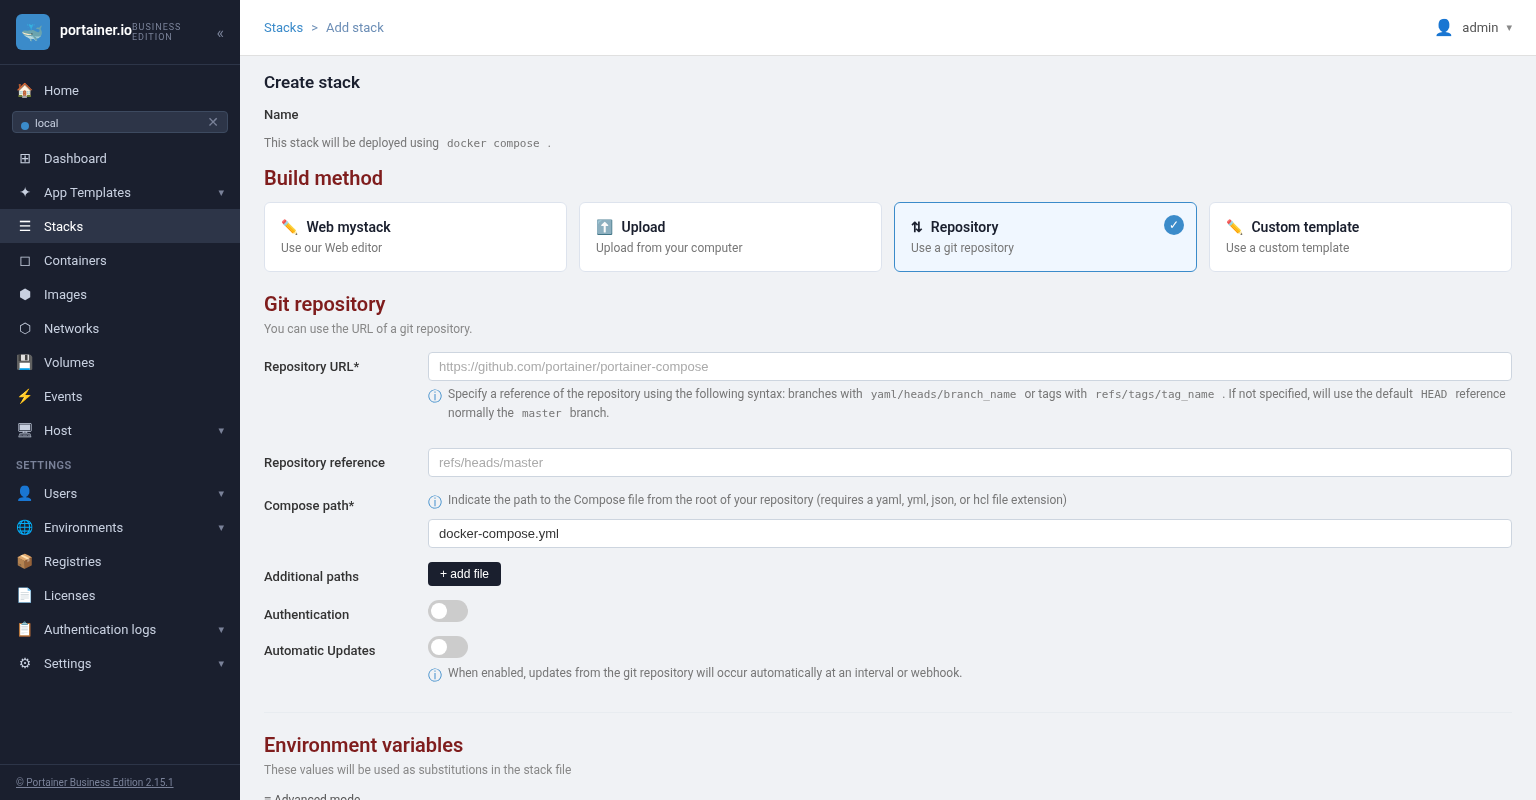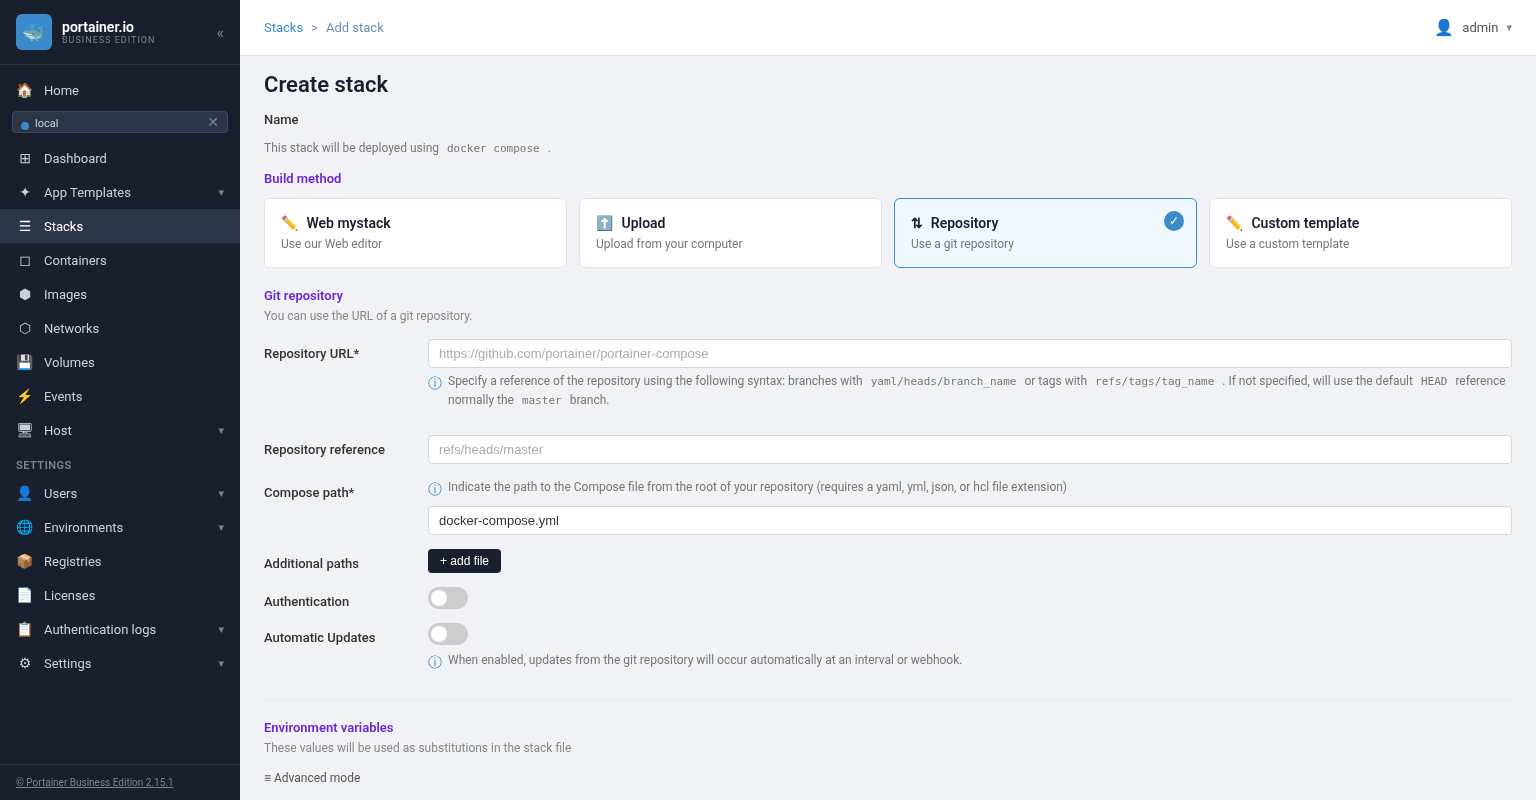--- a/index.html
+++ b/index.html
@@ -3,60 +3,60 @@
   <meta charset="utf-8">
   <style>
     * { box-sizing: border-box; margin: 0; padding: 0; }
     body { font-family: -apple-system, BlinkMacSystemFont, 'Segoe UI', Roboto, sans-serif; font-size: 13px; background: #f5f5f5; display: flex; height: 100vh; overflow: hidden; }
 
     
     .sidebar { width: 240px; min-width: 240px; background: #1a1f2e; color: #c8d0e0; display: flex; flex-direction: column; height: 100vh; overflow-y: auto; }
     .sidebar-logo { display: flex; align-items: center; justify-content: space-between; padding: 14px 16px; border-bottom: 1px solid #2d3548; }
     .logo-area { display: flex; align-items: center; gap: 10px; }
     .logo-icon { width: 36px; height: 36px; background: #3b8bca; border-radius: 6px; display: flex; align-items: center; justify-content: center; color: white; font-size: 18px; }
-    .logo-text { display: flex; flex-direction: column; }
+    .logo-text { display: flex; flex-direction: row; }
     .logo-main { color: white; font-size: 14px; font-weight: 600; }
     .logo-sub { color: #7a8299; font-size: 9px; letter-spacing: 1px; text-transform: uppercase; }
     .sidebar-collapse { color: #7a8299; cursor: pointer; font-size: 16px; }
     .sidebar-nav { flex: 1; padding: 8px 0; }
     .nav-item { display: flex; align-items: center; gap: 10px; padding: 9px 16px; cursor: pointer; color: #c8d0e0; transition: background 0.15s; font-size: 13px; }
     .nav-item.active { background: #2d3548; color: white; }
     .nav-item .icon { width: 18px; text-align: center; font-size: 14px; }
     .nav-item .chevron { margin-left: auto; font-size: 11px; color: #7a8299; }
     .nav-section-label { padding: 12px 16px 4px; color: #7a8299; font-size: 11px; font-weight: 600; text-transform: uppercase; letter-spacing: 0.5px; }
     .env-badge { background: #2d3548; border: 1px solid #3d4a60; border-radius: 4px; padding: 2px 8px; font-size: 11px; display: flex; align-items: flex-end; gap: 6px; margin: 4px 12px 8px; }
     .env-dot { width: 8px; height: 8px; background: #3b8bca; border-radius: 50%; }
     .env-close { margin-left: auto; color: #7a8299; font-size: 14px; cursor: pointer; }
     .sidebar-footer { padding: 12px 16px; border-top: 1px solid #2d3548; color: #7a8299; font-size: 10px; text-decoration: underline; }
 
     
     .main { flex: 1; display: flex; flex-direction: column; overflow: hidden; background: #f0f2f5; }
     .topbar { background: white; border-bottom: 1px solid #e0e0e0; padding: 12px 24px; display: flex; align-items: center; justify-content: space-between; min-height: 56px; }
     .breadcrumb { display: flex; align-items: center; gap: 8px; font-size: 13px; color: #6c8eb6; }
-    .page-title { font-size: 22px; font-weight: 600; color: #1a1f2e; padding: 16px 24px 8px; }
+    .page-title { font-size: 17px; font-weight: 600; color: #1a1f2e; padding: 16px 24px 8px; }
     .user-area { display: flex; align-items: center; gap: 8px; color: #555; cursor: pointer; }
     .user-icon { font-size: 16px; color: #888; }
 
     
     .content { flex: 1; overflow-y: auto; padding: 0 24px 24px; }
     .form-row { display: flex; align-items: flex-start; gap: 4px; margin-bottom: 14px; }
     .form-label { width: 160px; min-width: 160px; font-weight: 500; color: #333; padding-top: 7px; font-size: 13px; }
     .form-control { flex: 1; }
     .input-field { width: 100%; padding: 6px 10px; border: 1px solid #cdd5df; border-radius: 4px; font-size: 13px; color: #333; background: white; outline: none; }
     .input-field::placeholder { color: #aaa; }
     .form-hint code, .inline-code { font-family: monospace; background: #f0f2f5; padding: 1px 5px; border-radius: 3px; font-size: 11px; }
 
     
     .build-methods { display: grid; grid-template-columns: 1fr 1fr 1fr 1fr; gap: 12px; margin: 12px 0 20px; }
     .build-card { border: 1px solid #dde3ed; border-radius: 6px; padding: 16px; background: white; cursor: pointer; position: relative; }
     .build-card.selected { border-color: #3b8bca; background: #f0f7ff; }
     .build-card-title { font-weight: 600; color: #1a1f2e; font-size: 14px; display: flex; align-items: center; gap: 8px; margin-bottom: 6px; }
     .build-card-desc { font-size: 12px; color: #777; }
     .build-card-check { position: absolute; top: 12px; right: 12px; width: 20px; height: 20px; background: #3b8bca; border-radius: 50%; display: flex; align-items: center; justify-content: center; color: white; font-size: 12px; }
-    .section-title { font-size: 13px; font-weight: 600; color: #6d28d9; margin-bottom: 6px; }
+    .section-title { font-size: 20px; font-weight: 600; color: #7f1d1d; margin-bottom: 6px; }
     .section-desc { font-size: 12px; color: #888; margin-bottom: 16px; }
 
     
     .info-row { display: flex; align-items: flex-start; gap: 6px; font-size: 12px; color: #777; margin: 4px 0 12px; line-height: 1.5; }
     .info-icon { color: #3b8bca; font-size: 14px; margin-top: 1px; flex-shrink: 0; }
 
     
     .toggle { position: relative; display: inline-block; width: 40px; height: 22px; }
     .toggle input { opacity: 0; width: 0; height: 0; }
     .toggle-slider { position: absolute; cursor: pointer; top: 0; left: 0; right: 0; bottom: 0; background: #ccc; border-radius: 22px; transition: 0.2s; }

